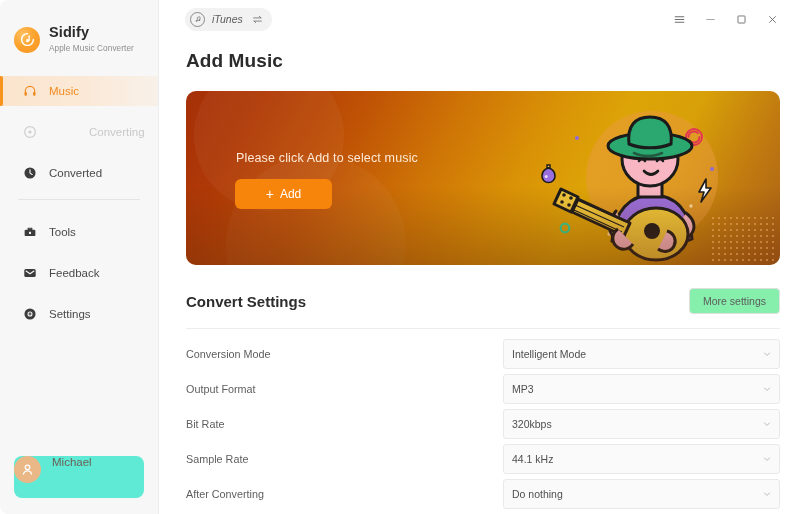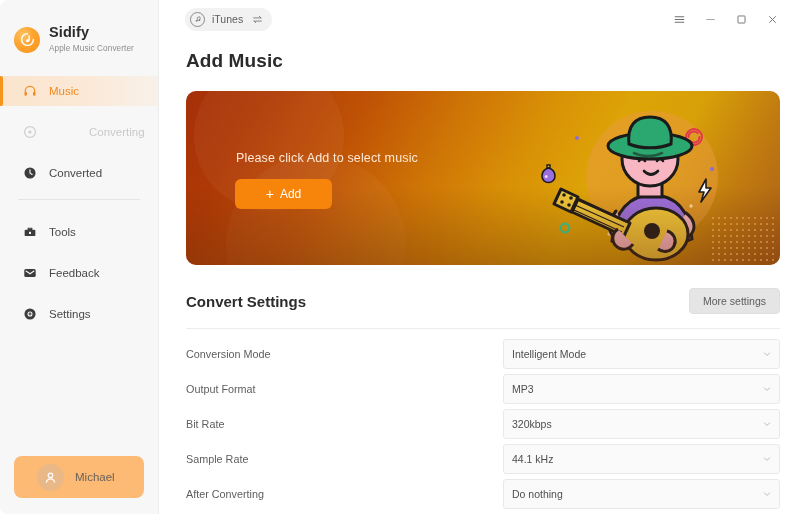--- a/index.html
+++ b/index.html
@@ -97,25 +97,25 @@
   }
 
   .profile-wrap {
     position: absolute;
     left: 0; right: 0;
     bottom: 16px;
     padding: 0 14px;
   }
   .profile {
     height: 42px;
-    background: #fdba74;
+    background: #5eead4;
     border-radius: 8px;
     display: flex;
-    align-items: center;
-    padding-left: 23px;
+    align-items: flex-start;
+    padding-left: 0;
     cursor: pointer;
   }
   .avatar {
     width: 27px; height: 27px;
     border-radius: 50%;
     background: #eab887;
     display: flex; align-items: center; justify-content: center;
     flex: 0 0 27px;
   }
   .profile-name {
@@ -138,20 +138,21 @@
     padding: 0 14px 0 26px;
   }
   .source-pill {
     display: flex;
     align-items: center;
     height: 23px;
     padding: 0 9px 0 5px;
     background: #f2f2f3;
     border-radius: 12px;
     cursor: pointer;
+    font-style: italic;
   }
   .source-pill .note-circle {
     width: 15px; height: 15px;
     border-radius: 50%;
     border: 1.1px solid #8a8a8a;
     display: flex; align-items: center; justify-content: center;
     flex: 0 0 15px;
   }
   .source-label {
     font-size: 10.5px;
@@ -269,21 +270,21 @@
   }
   .settings-title {
     font-size: 15px;
     font-weight: bold;
     color: #2d2d2d;
   }
   .more-btn {
     margin-left: auto;
     height: 26px;
     padding: 0 13px;
-    background: #e5e5e5;
+    background: #86efac;
     border: 1px solid #dfdfdf;
     border-radius: 4px;
     font-size: 10.5px;
     color: #5c5c5c;
     cursor: pointer;
     font-family: "Liberation Sans", sans-serif;
   }
   .settings-sep {
     height: 1px;
     background: #ededed;

